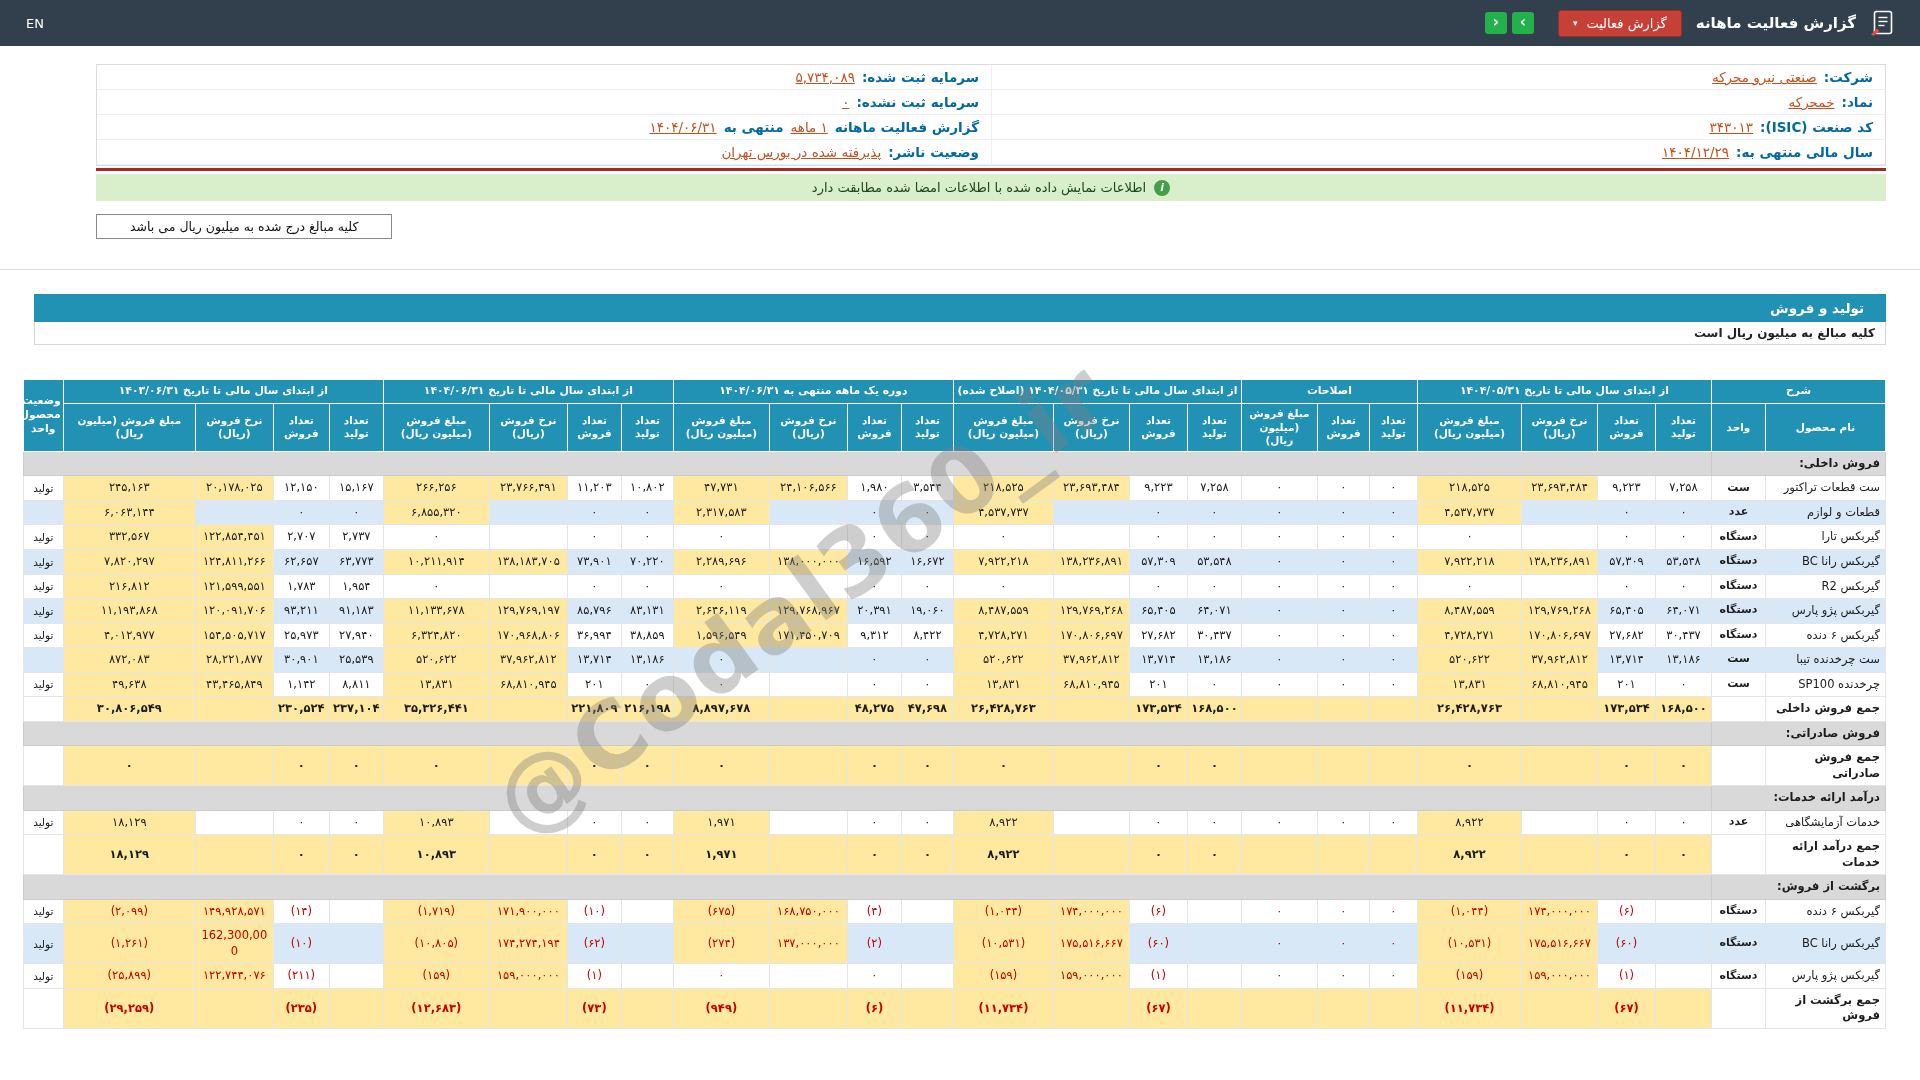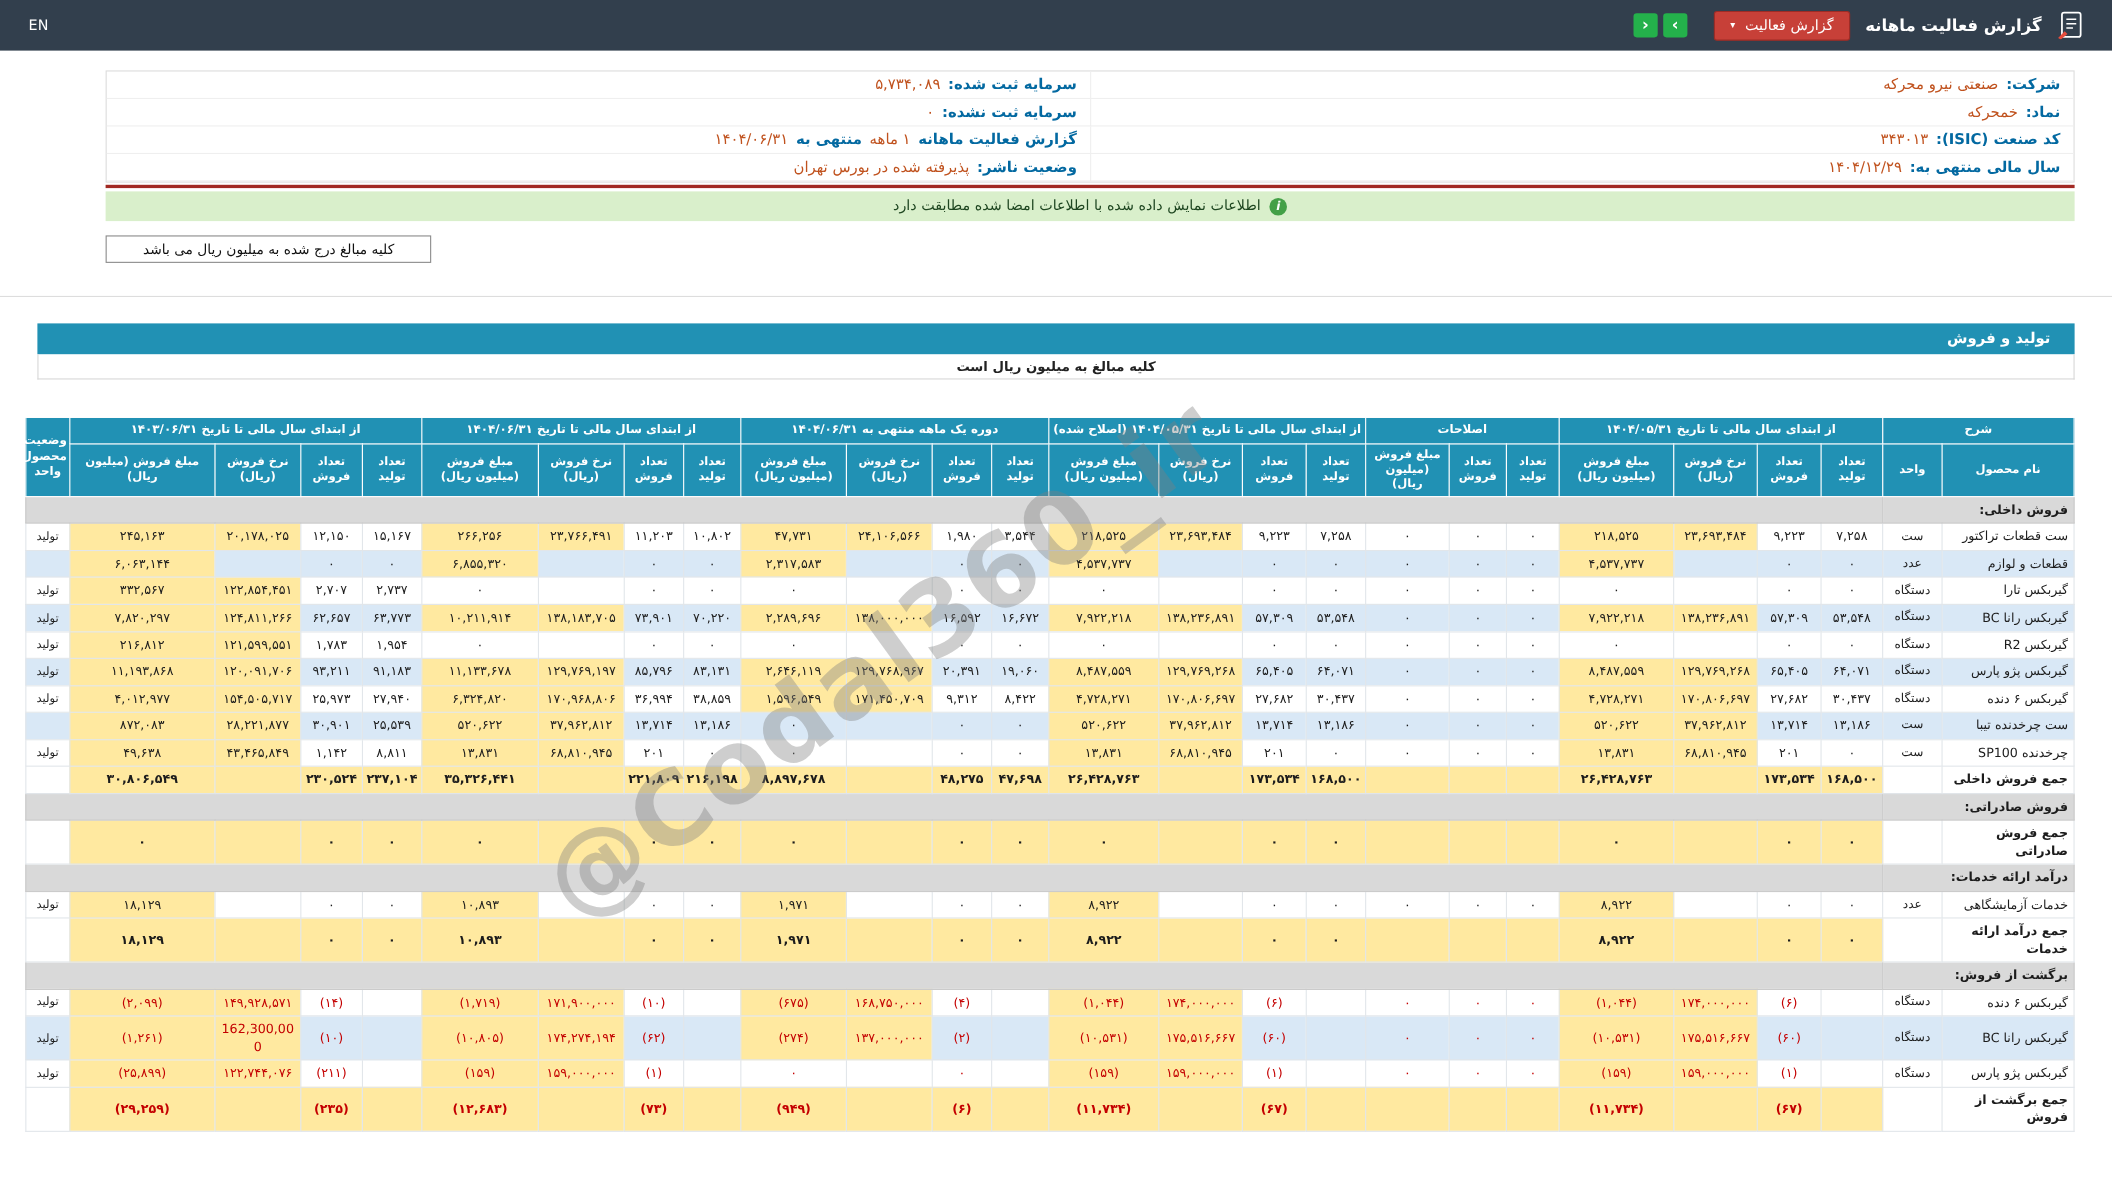--- a/index.html
+++ b/index.html
@@ -22,44 +22,44 @@
     font-size:15px;font-weight:bold;display:flex;align-items:center;justify-content:center;cursor:pointer;
     font-family:inherit;line-height:1;padding:0 0 2px 0;}
   .nav-en{margin-right:auto;color:#fff;font-size:13px;text-decoration:none;cursor:pointer;}
   
   .info-area{margin:18px 34px 0 34px;}
   .info-panel{margin-left:62px;border:1px solid #dcdcdc;display:grid;grid-template-columns:1fr 1fr;}
   .info-cell{display:flex;align-items:center;gap:7px;padding:4px 12px;font-size:13.5px;
     border-bottom:1px solid #efefef;min-height:24px;}
   .info-cell.r{border-left:1px solid #efefef;}
   .lbl{font-weight:bold;color:#0369a1;white-space:nowrap;}
-  .val{color:#c0521e;}
+  .val{color:#c0521e;text-decoration:underline;}
   .red-line{height:3px;background:#a22a24;margin-left:62px;margin-top:2px;}
   .green-bar{margin-left:62px;margin-top:3px;background:#d9efcb;min-height:27px;display:flex;
     align-items:center;justify-content:center;gap:8px;font-size:13px;color:#1e4620;}
   .info-icon{width:16px;height:16px;border-radius:50%;background:#43a047;color:#fff;font-size:11px;
     font-weight:bold;font-style:italic;display:flex;align-items:center;justify-content:center;flex:0 0 16px;}
   .note-box{width:fit-content;margin:13px auto 0 62px;border:1px solid #8a8a8a;background:#fff;
     padding:4px 33px;font-size:12.5px;color:#111;}
   .full-divider{margin-top:30px;border-top:1px solid #ddd;}
   
   .section-bar{margin:24px 34px 0;background:#2191b4;color:#fff;font-weight:bold;font-size:13.5px;padding:6px 22px;}
-  .section-sub{margin:0 34px;border:1px solid #d8d8d8;border-top:0;padding:4px 10px;font-size:12px;font-weight:bold;color:#222;text-align:center;}
+  .section-sub{margin:0 34px;border:1px solid #d8d8d8;border-top:0;padding:4px 10px;font-size:12px;font-weight:bold;color:#222;}
   
   .table-wrap{margin:34px 34px 0;position:relative;}
   table{width:1852px;border-collapse:collapse;table-layout:fixed;}
   th{background:#2191b4;color:#fff;border:1px solid #fdfdfd;font-size:10.5px;padding:3px 2px;
     font-weight:bold;line-height:1.3;vertical-align:middle;}
   thead tr:first-child th{height:24px;font-size:10.8px;}
   th.st-h{font-size:9.5px;}
   td{border:1px solid #e2e6ea;padding:4px 2px;font-size:11.5px;text-align:center;background:#fff;
     line-height:1.35;color:#1c1c1c;vertical-align:middle;word-wrap:break-word;}
   td.num{direction:ltr;}
   td.name{text-align:right;padding-right:5px;}
-  td.unit{font-size:11px;}
+  td.unit{font-size:11px;font-weight:bold;}
   td.status{font-size:10.5px;}
   tr.b td{background:#d9e8f6;}
   tr.sec td{background:#d9d9d9;border-color:#cbcbcb;font-weight:bold;height:22px;}
   tr.sum td{font-weight:bold;}
   table td.y{background:#ffe9a0;}
   tr.ret td.num{color:#c40000;}
   .watermark{position:absolute;left:440px;top:392px;transform:rotate(-36deg);transform-origin:0 0;
     font-size:92px;font-weight:600;color:#808080;opacity:.38;letter-spacing:3px;white-space:nowrap;
     pointer-events:none;direction:ltr;z-index:4;}
 </style>

